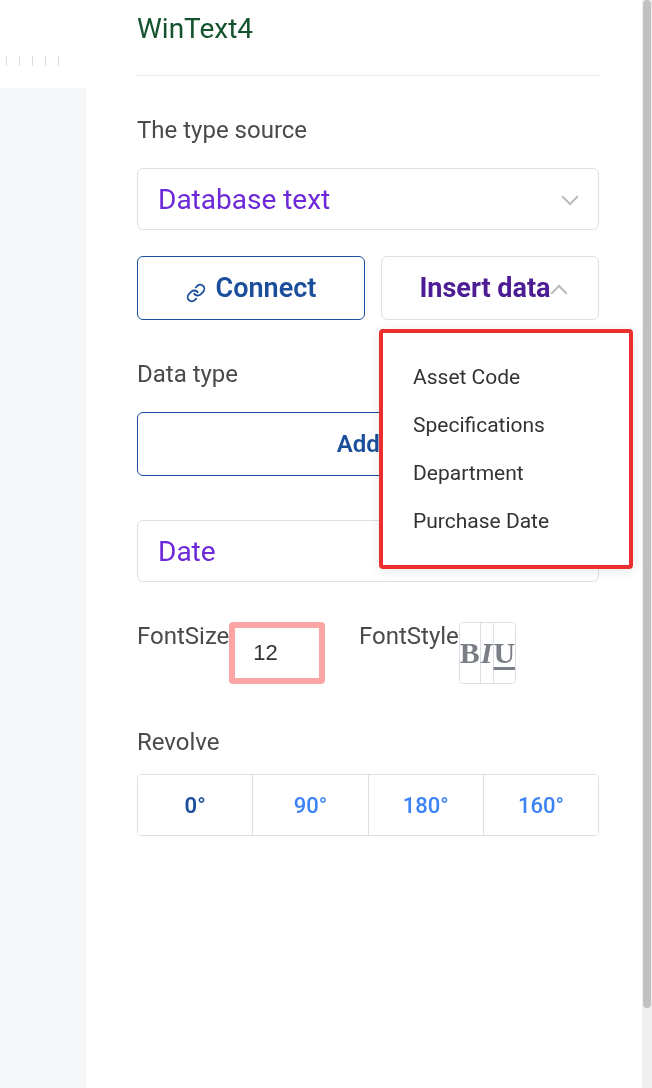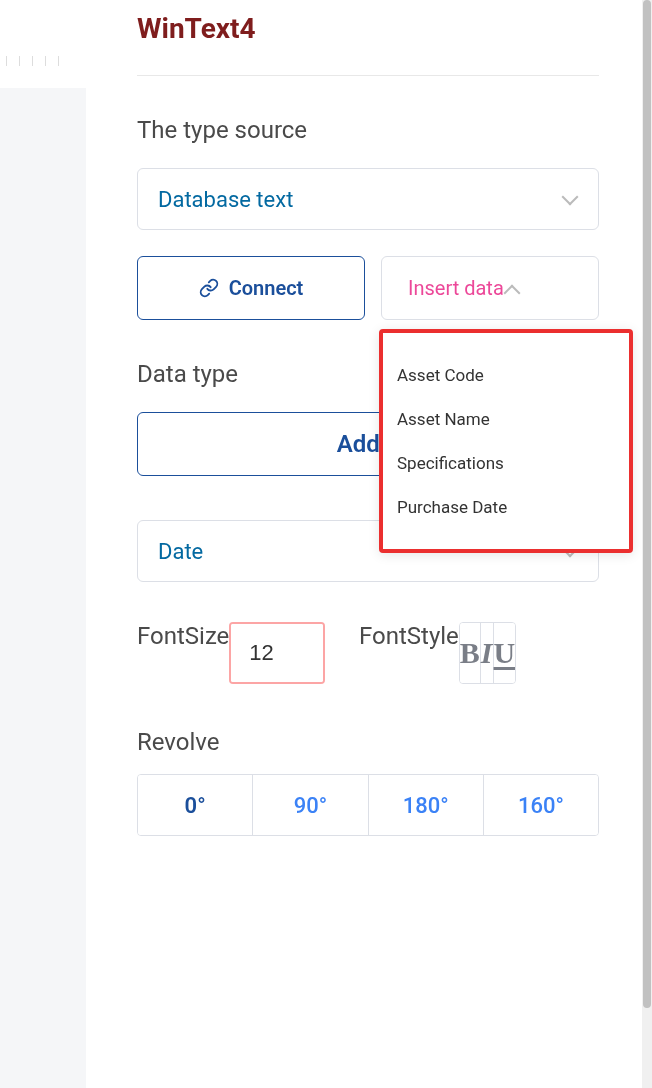--- a/index.html
+++ b/index.html
@@ -64,22 +64,22 @@
       vertical-align: top;
     }
     .main {
       position: absolute;
       left: 137px;
       top: 0;
       width: 462px;
     }
     .title {
       font-size: 28px;
-      font-weight: 700;
-      color: #7f1d1d;
+      font-weight: 400;
+      color: #14532d;
       margin-top: 12px;
       margin-bottom: 30px;
     }
     .divider {
       height: 1px;
       background: #e8e8e8;
       width: 100%;
       margin-bottom: 40px;
     }
     .section-label {
@@ -90,22 +90,22 @@
     }
     .select-box {
       width: 100%;
       height: 62px;
       border: 1px solid #dcdfe6;
       border-radius: 6px;
       display: flex;
       align-items: center;
       justify-content: space-between;
       padding: 0 20px;
-      font-size: 22px;
-      color: #0369a1;
+      font-size: 28px;
+      color: #6d28d9;
       background: #fff;
       cursor: pointer;
       margin-bottom: 26px;
     }
     .chevron-down {
       width: 16px;
       height: 10px;
       position: relative;
     }
     .chevron-down::before {
@@ -139,21 +139,21 @@
       display: flex;
       gap: 16px;
       margin-bottom: 40px;
     }
     .btn {
       height: 64px;
       border-radius: 6px;
       display: flex;
       align-items: center;
       justify-content: center;
-      font-size: 20px;
+      font-size: 27px;
       cursor: pointer;
       background: #fff;
     }
     .btn-connect {
       flex: 1;
       border: 1.5px solid #1b4f9b;
       color: #1b4f9b;
       font-weight: 600;
       gap: 10px;
     }
@@ -162,24 +162,24 @@
       height: 20px;
       display: inline-block;
     }
     .link-icon svg {
       width: 100%;
       height: 100%;
     }
     .btn-insert {
       width: 218px;
       border: 1px solid #dcdfe6;
-      color: #ec4899;
-      justify-content: flex-start;
+      color: #4c1d95;
+      justify-content: center;
       padding: 0 20px 0 26px;
-      font-weight: 400;
+      font-weight: 700;
     }
     .btn-add {
       width: 100%;
       height: 64px;
       border: 1.5px solid #1b4f9b;
       border-radius: 6px;
       color: #1b4f9b;
       font-size: 24px;
       font-weight: 600;
       display: flex;
@@ -199,21 +199,21 @@
     }
     .col-fontsize {
       width: 188px;
     }
     .col-fontstyle {
       flex: 1;
     }
     .fontsize-box {
       width: 223px;
       height: 62px;
-      border: 2px solid #fca5a5;
+      border: 6px solid #fca5a5;
       border-radius: 4px;
       display: flex;
       overflow: hidden;
     }
     .fontsize-input {
       flex: 1;
       border: none;
       font-size: 22px;
       padding: 0 18px;
       outline: none;
@@ -282,23 +282,23 @@
       top: 329px;
       width: 254px;
       background: #fff;
       border: 4px solid #eb2f2f;
       border-radius: 4px;
       padding: 20px 0;
       box-shadow: 0 2px 12px rgba(0,0,0,0.1);
       z-index: 10;
     }
     .dropdown-item {
-      font-size: 17px;
+      font-size: 21px;
       color: #333;
-      padding: 12px 14px;
+      padding: 12px 30px;
       cursor: pointer;
     }
     .section-label.small-margin {
       margin-bottom: 18px;
     }
     .mb-section {
       margin-bottom: 42px;
     }
   </style>
 </head>
@@ -374,16 +374,16 @@
   <div class="segmented">
     <div class="seg-btn active">0°</div>
     <div class="seg-btn">90°</div>
     <div class="seg-btn">180°</div>
     <div class="seg-btn">160°</div>
   </div>
 </div>
 
 <div class="dropdown-panel">
   <div class="dropdown-item">Asset Code</div>
-  <div class="dropdown-item">Asset Name</div>
   <div class="dropdown-item">Specifications</div>
+  <div class="dropdown-item">Department</div>
   <div class="dropdown-item">Purchase Date</div>
 </div>
 
 </body></html>

